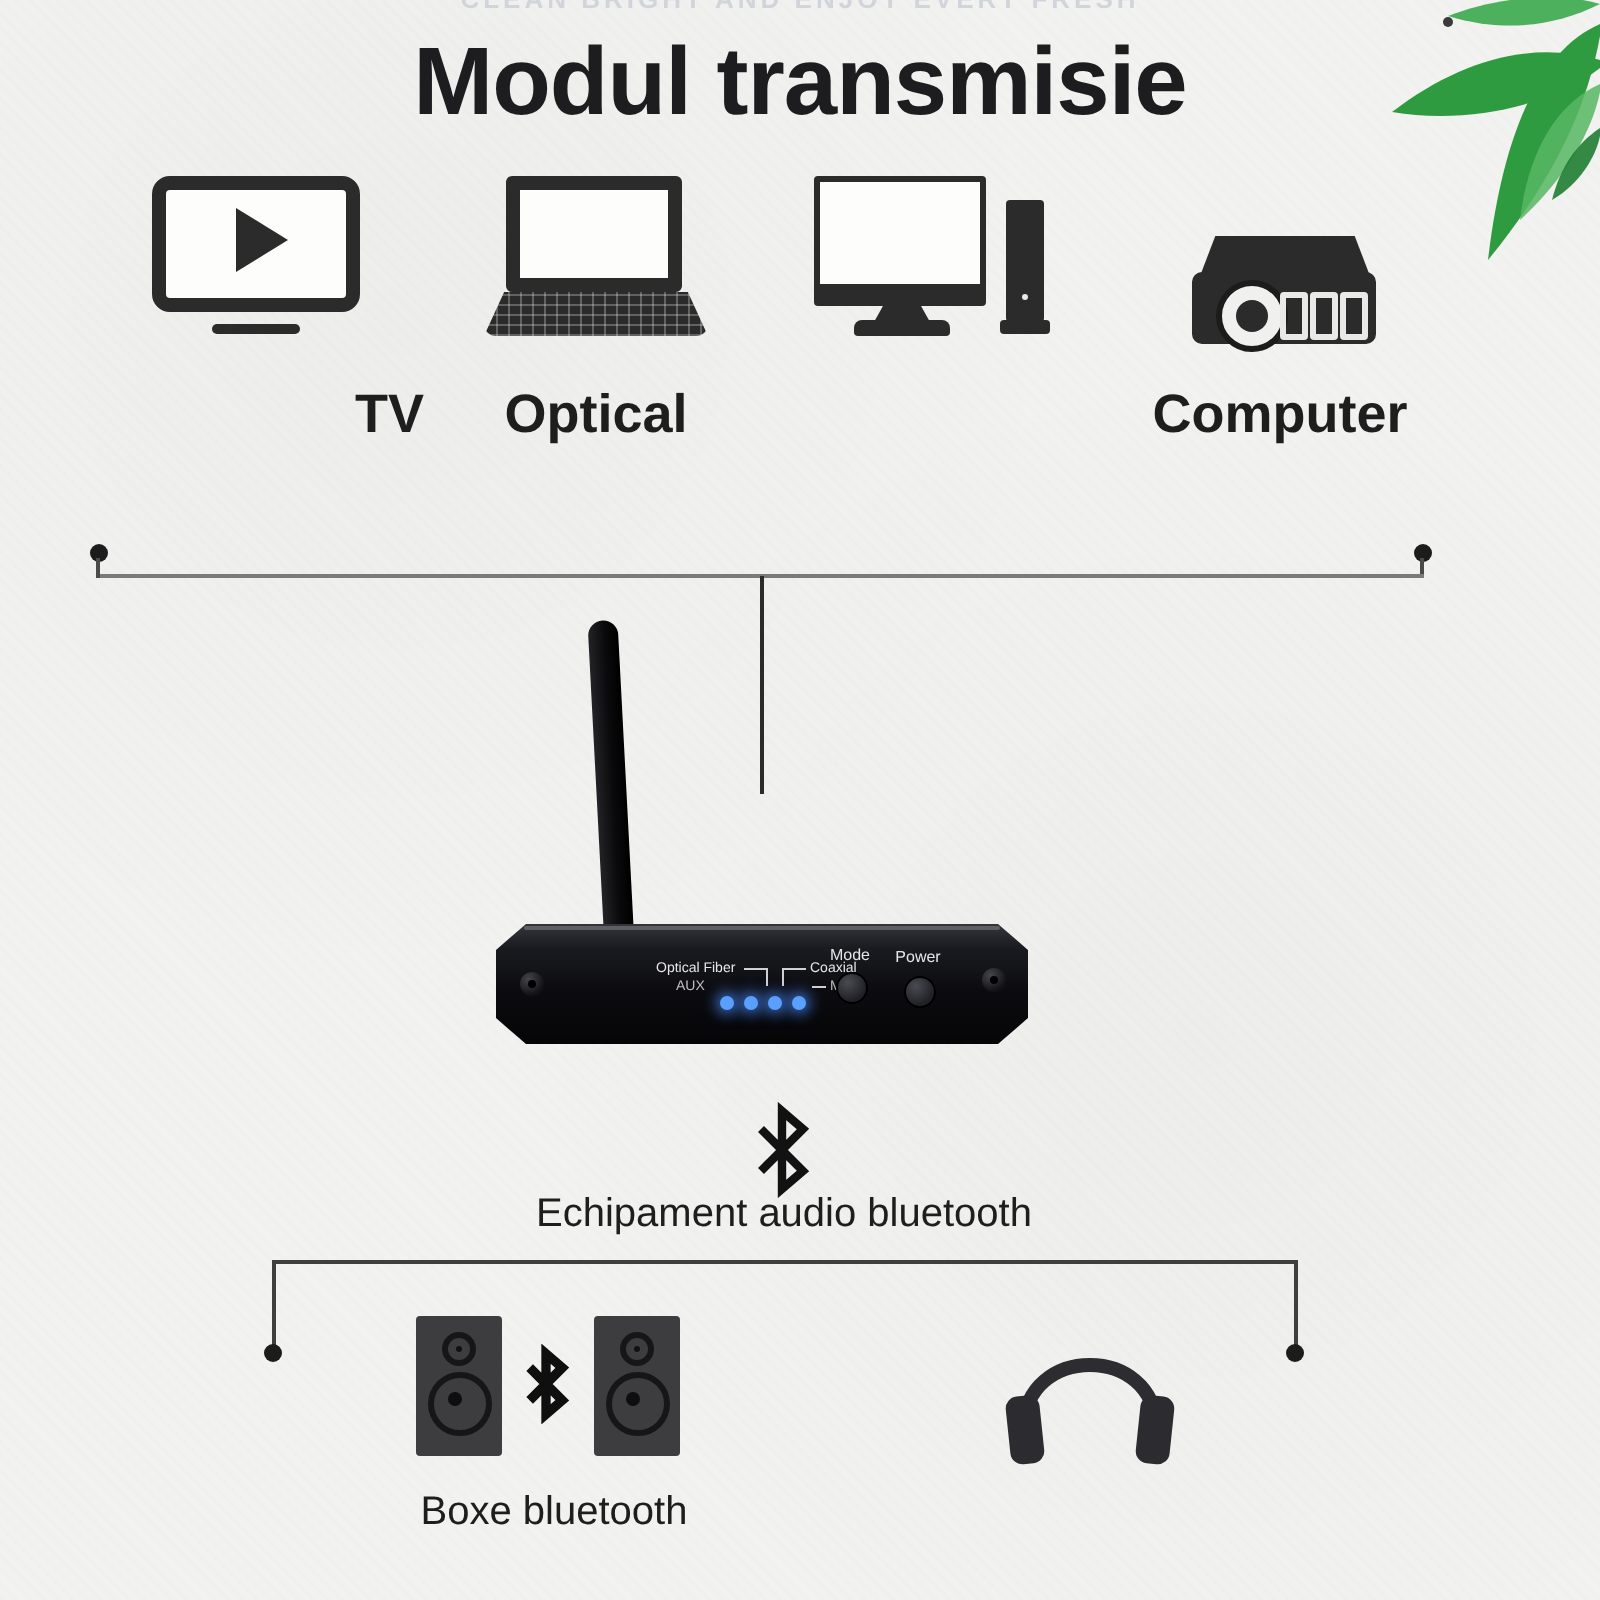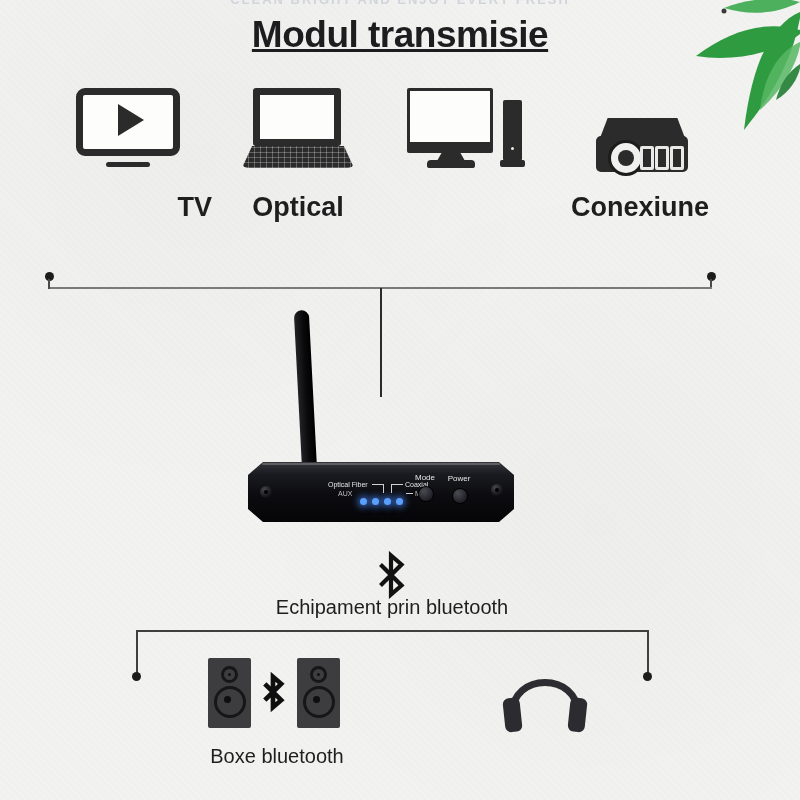--- a/index.html
+++ b/index.html
@@ -11,21 +11,21 @@
       radial-gradient(circle at 75% 65%, rgba(0,0,0,.02), transparent 45%),
       repeating-linear-gradient(45deg, rgba(0,0,0,.009) 0 2px, transparent 2px 5px),
       #f2f2f1;
   }
   .abs{position:absolute;}
   .center{text-align:center;}
 
   
   .watermark{left:0;top:-8px;width:100%;font-size:13px;font-weight:700;
     letter-spacing:2px;color:#ccd0d8;opacity:.85;}
-  .title{left:0;top:14px;width:100%;font-size:37px;font-weight:700;color:#1d1d1f;letter-spacing:-.5px;text-decoration:underline;}
+  .title{left:0;top:14px;width:100%;font-size:48px;font-weight:700;color:#1d1d1f;letter-spacing:-.5px;}
 
   
   .src-label{top:192px;width:170px;font-size:27px;font-weight:700;color:#1e1e1e;}
 
   .tv-box{left:76px;top:88px;width:90px;height:54px;border:7px solid #2b2b2b;border-radius:9px;background:#fdfdfc;}
   .tv-play{left:118px;top:104px;width:0;height:0;border-left:26px solid #2b2b2b;border-top:16px solid transparent;border-bottom:16px solid transparent;}
   .tv-stand{left:106px;top:162px;width:44px;height:5px;background:#2b2b2b;border-radius:3px;}
 
   .laptop-screen{left:253px;top:88px;width:74px;height:44px;border:7px solid #2b2b2b;border-radius:3px;background:#fdfdfc;}
   .laptop-base{left:242px;top:146px;width:112px;height:22px;background:#2b2b2b;
@@ -113,21 +113,21 @@
   <div class="abs pc-tower-dot"></div>
   <div class="abs pc-tower-base"></div>
 
   <div class="abs proj-lid"></div>
   <div class="abs proj-body"></div>
   <div class="abs proj-lens-outer"></div>
   <div class="abs proj-lens-inner"></div>
   <div class="abs proj-vent" style="left:640px;"></div>
   <div class="abs proj-vent" style="left:655px;"></div>
   <div class="abs proj-vent" style="left:670px;"></div>
-  <div class="abs src-label center" style="left:555px;">Conexiune</div>
+  <div class="abs src-label center" style="left:555px;">Computer</div>
 
   <div class="abs dot" style="left:45px;top:272px;"></div>
   <div class="abs dot" style="left:707px;top:272px;"></div>
   <div class="abs vline" style="left:48px;top:279px;height:10px;"></div>
   <div class="abs vline" style="left:710px;top:279px;height:10px;"></div>
   <div class="abs hline" style="left:50px;top:287px;width:662px;"></div>
   <div class="abs vline" style="left:380px;top:288px;height:109px;background:#2b2b2b;"></div>
 
   <div class="abs antenna"></div>
   <div class="abs dev-body">
@@ -150,21 +150,21 @@
 
     <div class="abs panel-text center" style="left:163px;top:12px;width:28px;font-size:8px;">Mode</div>
     <div class="abs dev-btn" style="left:170px;top:24px;"></div>
     <div class="abs panel-text center" style="left:196px;top:13px;width:30px;font-size:8px;">Power</div>
     <div class="abs dev-btn" style="left:204px;top:26px;"></div>
   </div>
 
   <svg class="abs" style="left:373px;top:551px;" width="36" height="48" viewBox="0 0 24 32">
     <path d="M5 9 L19 23 L12 29 L12 3 L19 9 L5 23" fill="none" stroke="#121212" stroke-width="2.8"></path>
   </svg>
-  <div class="abs bt-section-label center">Echipament prin bluetooth</div>
+  <div class="abs bt-section-label center">Echipament audio bluetooth</div>
 
   <div class="abs hline" style="left:137px;top:630px;width:511px;background:#3f3f3f;"></div>
   <div class="abs vline" style="left:136px;top:630px;height:44px;background:#3f3f3f;"></div>
   <div class="abs vline" style="left:647px;top:630px;height:44px;background:#3f3f3f;"></div>
   <div class="abs dot" style="left:132px;top:672px;"></div>
   <div class="abs dot" style="left:643px;top:672px;"></div>
 
   <div class="abs speaker-box" style="left:208px;">
     <div class="abs ring" style="left:13px;top:8px;width:11px;height:11px;border:3px solid #161616;"></div>
     <div class="abs" style="left:20px;top:15px;width:3px;height:3px;border-radius:50%;background:#111;"></div>

